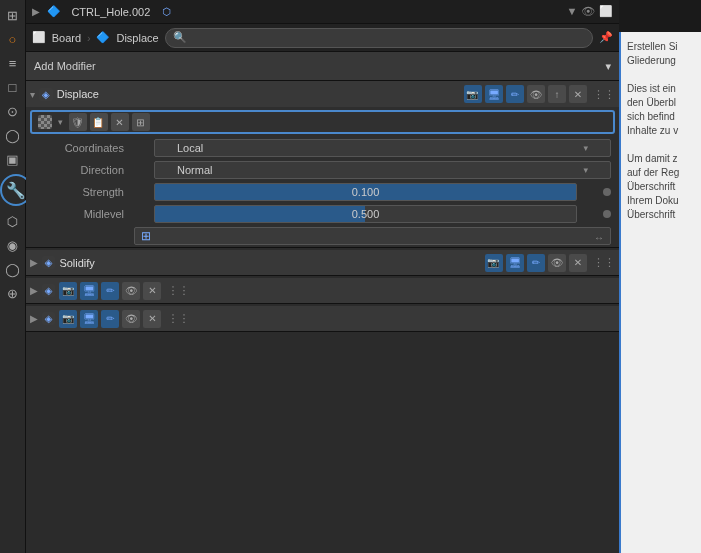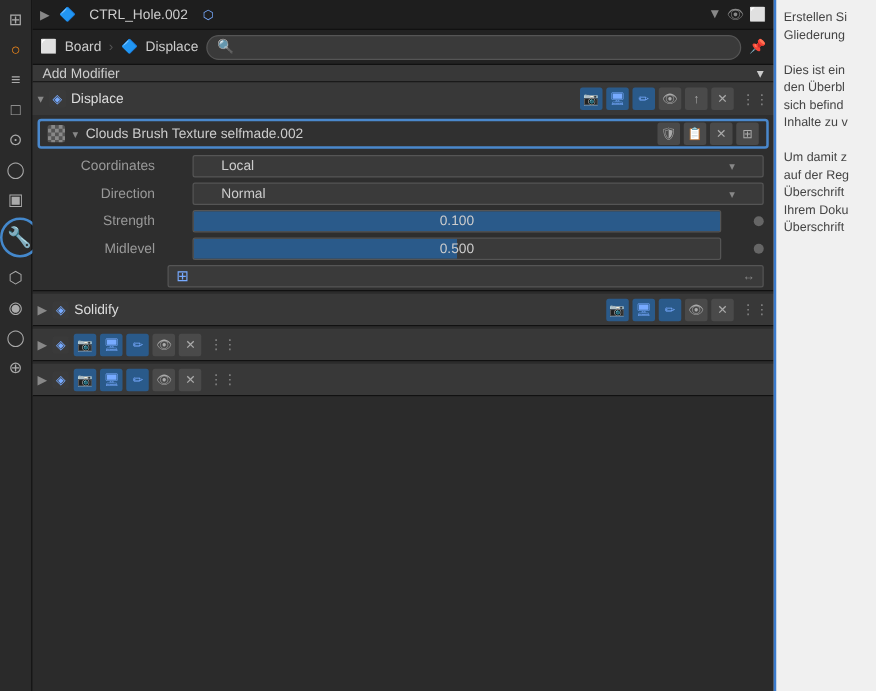--- a/index.html
+++ b/index.html
@@ -72,21 +72,21 @@
       display: flex;
       align-items: center;
       padding: 0 8px;
       color: #888;
       font-size: 11px;
     }
     .search-icon { color: #888; font-size: 11px; }
 
     
     .add-modifier-btn {
-      height: 14px;
+      height: 29px;
       background: #383838;
       border: none;
       color: #ccc;
       display: flex;
       align-items: center;
       justify-content: space-between;
       padding: 0 8px;
       cursor: pointer;
       font-size: 11px;
       width: 100%;
@@ -250,20 +250,21 @@
 
     
     .right-panel {
       width: 82px;
       background: #f0f0f0;
       color: #333;
       font-size: 10px;
       padding: 8px 6px;
       border-left: 2px solid #3a7acc;
       overflow: hidden;
+      margin-top: 32px;
     }
     .right-panel-text {
       line-height: 1.4;
       color: #444;
     }
 
     
     .circle-tool {
       width: 32px; height: 32px;
       border: 2px solid #4488cc;
@@ -353,21 +354,20 @@
           <button class="mod-action-btn">👁</button>
           <button class="mod-action-btn">↑</button>
           <button class="mod-action-btn">✕</button>
         </div>
         <span class="mod-dots">⋮⋮</span>
       </div>
 
       <div class="texture-row">
         <div class="tex-checker"></div>
         <span class="tex-arrow">▾</span>
-        <span class="tex-name">Clouds Brush Texture selfmade.002</span>
         <div class="tex-actions">
           <button class="mod-action-btn">🛡</button>
           <button class="mod-action-btn">📋</button>
           <button class="mod-action-btn">✕</button>
           <button class="mod-action-btn">⊞</button>
         </div>
       </div>
 
       <div class="prop-row">
         <span class="prop-label">Coordinates</span>

